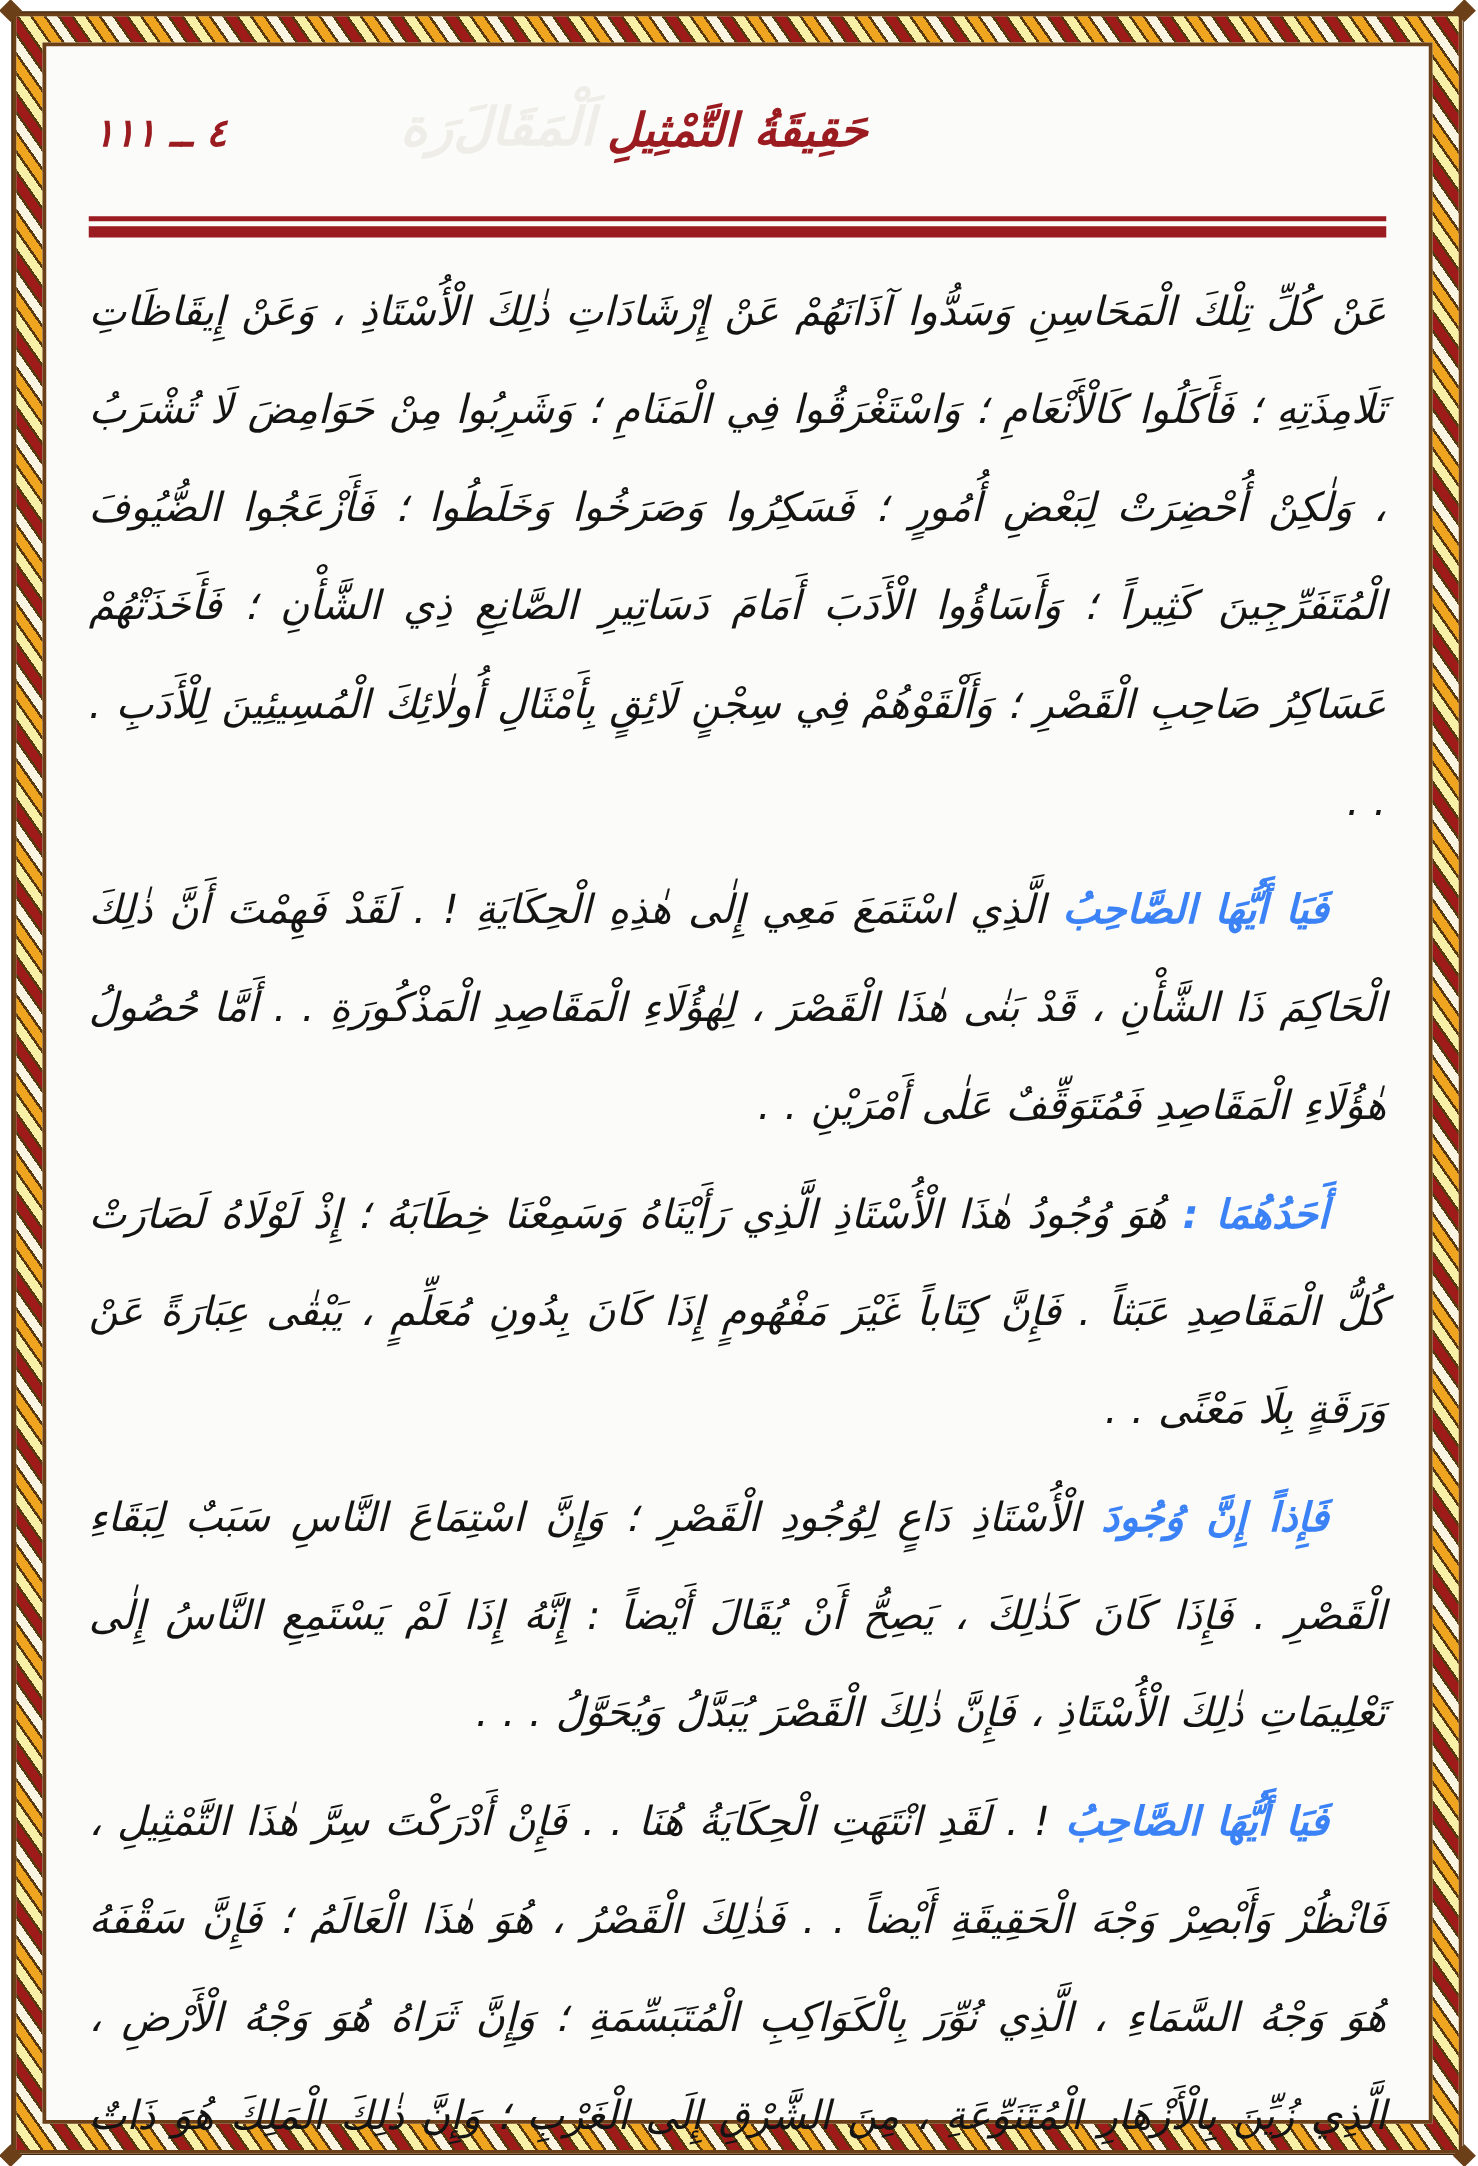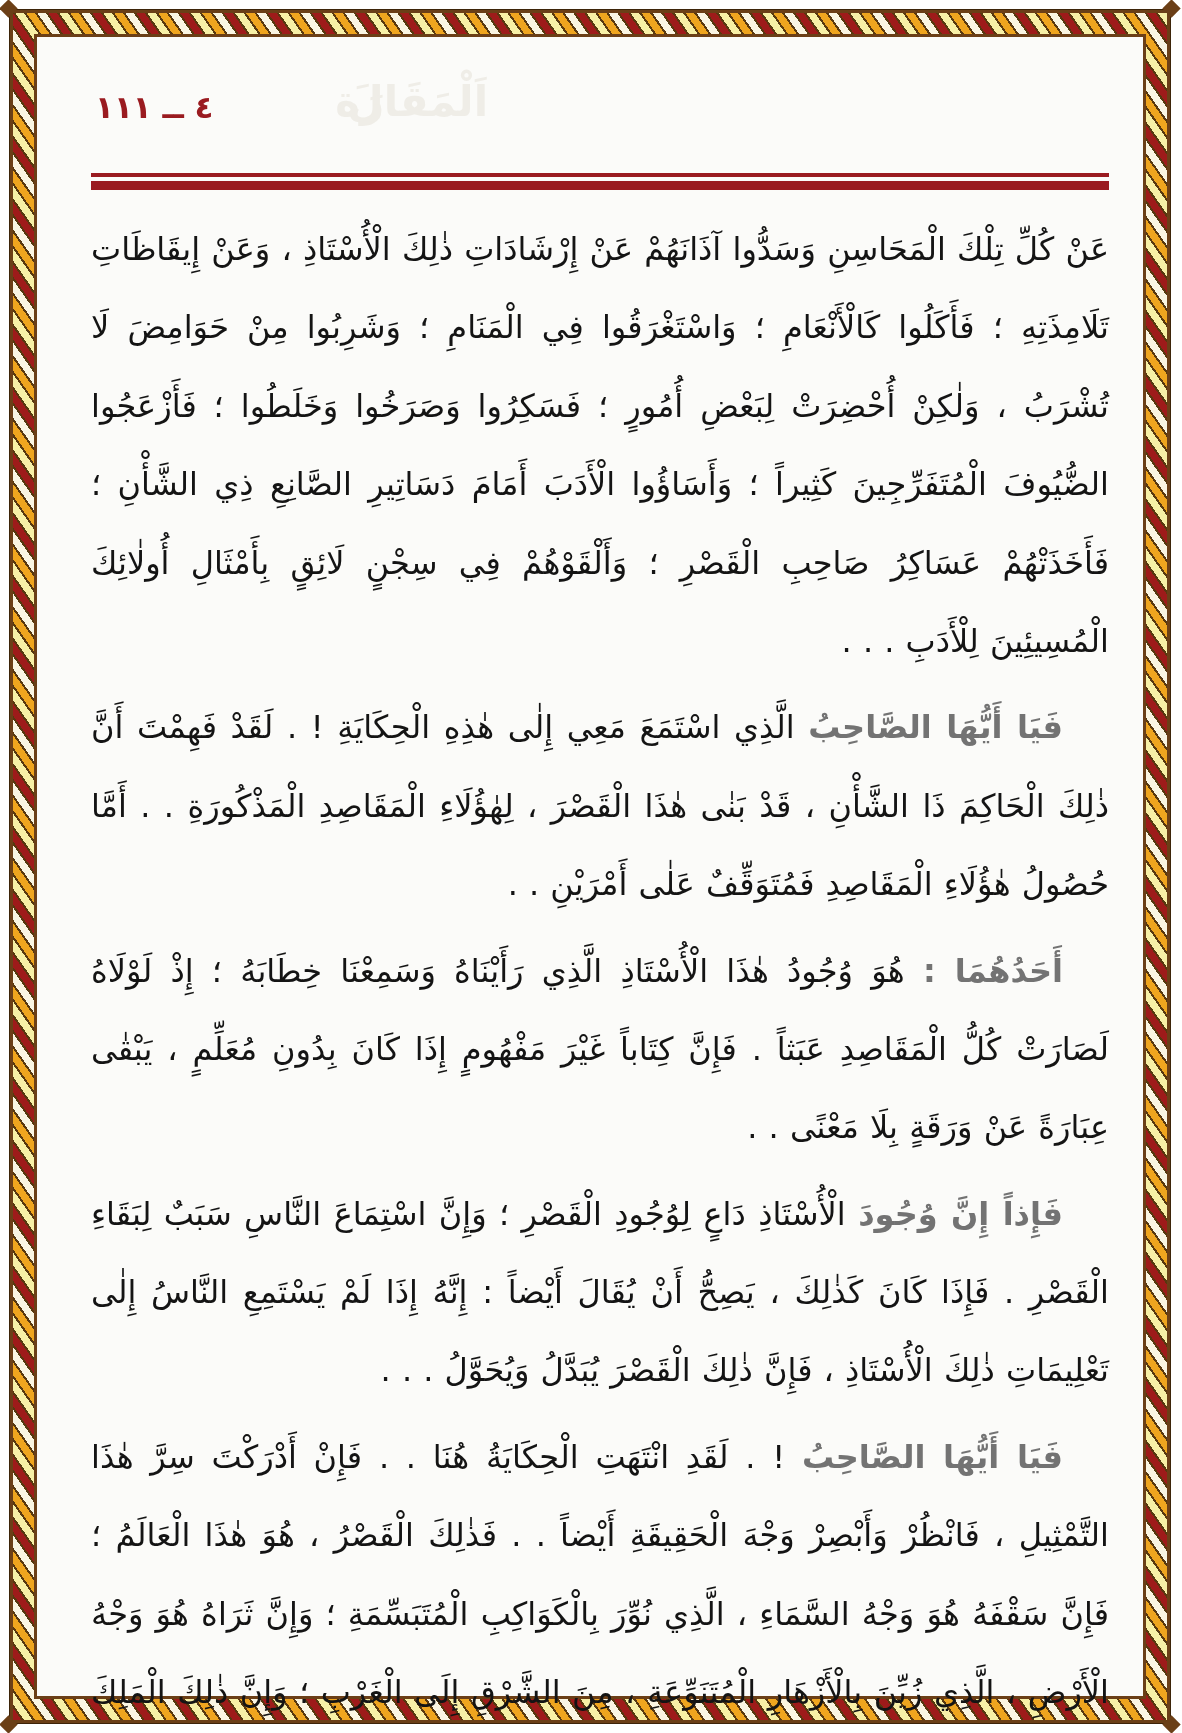--- a/index.html
+++ b/index.html
@@ -38,22 +38,23 @@
   .knob.tr { top: 2px;    right: 4px; }
   .knob.bl { bottom: 2px; left: 2px; }
   .knob.br { bottom: 2px; right: 4px; }
   
   .sheet {
     position: absolute;
     top: 34px; left: 34px; right: 36px; bottom: 34px;
     background: #FBFBF9;
     border: 3px solid #6B3F17;
     box-sizing: border-box;
-    padding: 22px 34px 10px 54px;
+    padding: 22px 34px 10px 34px;
     direction: rtl;
+    font-style: italic;
   }
   
   .header { position: relative; height: 104px; }
   .page-number {
     position: absolute;
     left: 4px; top: 30px;
     direction: rtl;
     color: #9A1B20;
     font-size: 31px;
     font-weight: bold;
@@ -87,41 +88,42 @@
   .body-text {
     direction: rtl;
     color: #141414;
     font-size: 32px;
     line-height: 2.45;
     text-align: justify;
     word-spacing: 1px;
   }
   .body-text p { margin: 0 0 8px 0; }
   .body-text p.indent { text-indent: 46px; }
-  .lead { color: #737373; font-weight: bold; }
+  .lead { color: #3b82f6; font-weight: bold; }
   .lead:empty { display: none; }
 </style>
 </head>
 <body>
 
 <div class="page">
 
   <div class="frame"></div>
   <div class="knob tl"></div>
   <div class="knob tr"></div>
   <div class="knob bl"></div>
   <div class="knob br"></div>
 
   <div class="sheet">
 
     <div class="header">
       <div class="page-number">٤ ــ ١١١</div>
       <div class="title-wrap">
         <span class="watermark left">اَلْمَقَالَ</span>
         <span class="watermark right">رَة</span>
+        <h1 class="title">حَقِيقَةُ التَّمْثِيلِ</h1>
       </div>
     </div>
 
     <div class="rules">
       <div class="rule-thin"></div>
       <div class="rule-thick"></div>
     </div>
 
     <div class="body-text">
       <p> <span>عَنْ كُلِّ تِلْكَ الْمَحَاسِنِ وَسَدُّوا آذَانَهُمْ عَنْ إِرْشَادَاتِ ذٰلِكَ الْأُسْتَاذِ ، وَعَنْ إِيقَاظَاتِ تَلَامِذَتِهِ ؛ فَأَكَلُوا كَالْأَنْعَامِ ؛ وَاسْتَغْرَقُوا فِي الْمَنَامِ ؛ وَشَرِبُوا مِنْ حَوَامِضَ لَا تُشْرَبُ ، وَلٰكِنْ أُحْضِرَتْ لِبَعْضِ أُمُورٍ ؛ فَسَكِرُوا وَصَرَخُوا وَخَلَطُوا ؛ فَأَزْعَجُوا الضُّيُوفَ الْمُتَفَرِّجِينَ كَثِيراً ؛ وَأَسَاؤُوا الْأَدَبَ أَمَامَ دَسَاتِيرِ الصَّانِعِ ذِي الشَّأْنِ ؛ فَأَخَذَتْهُمْ عَسَاكِرُ صَاحِبِ الْقَصْرِ ؛ وَأَلْقَوْهُمْ فِي سِجْنٍ لَائِقٍ بِأَمْثَالِ أُولٰائِكَ الْمُسِيئِينَ لِلْأَدَبِ . . .</span></p>

